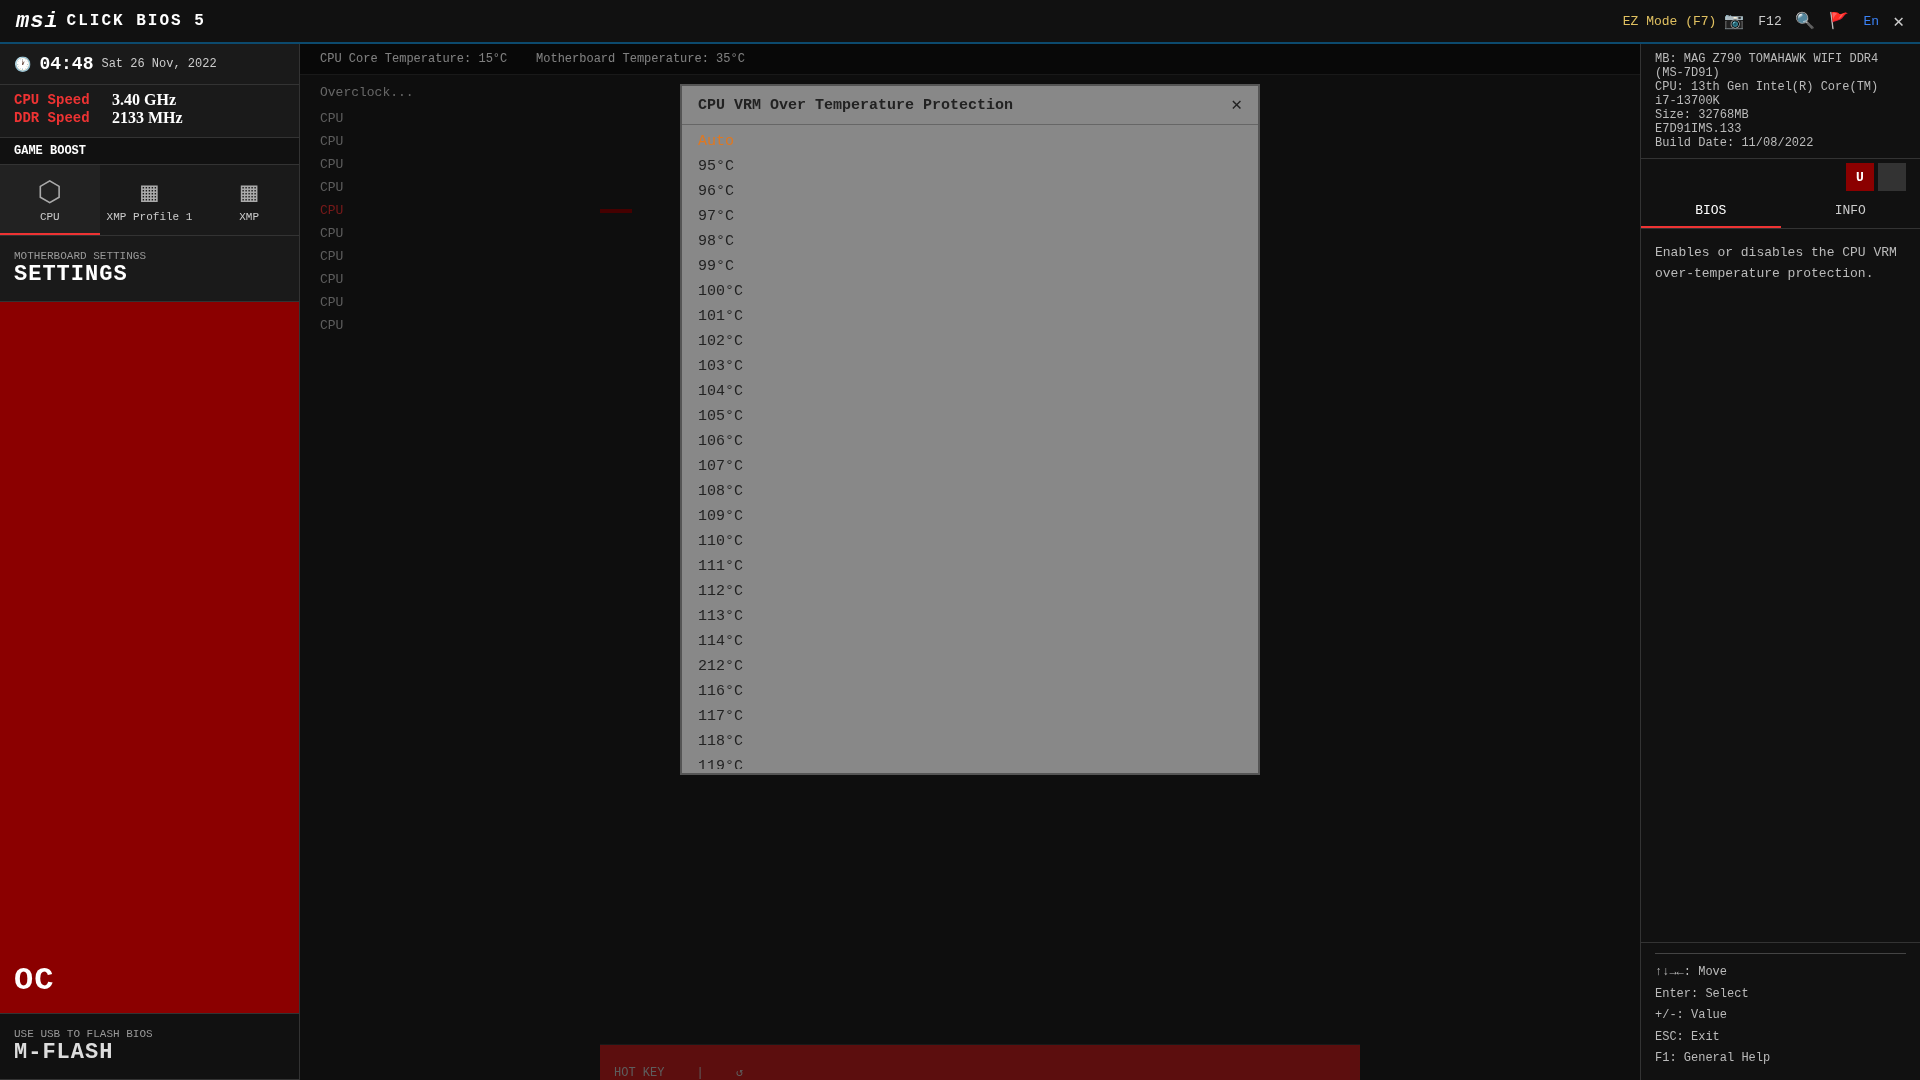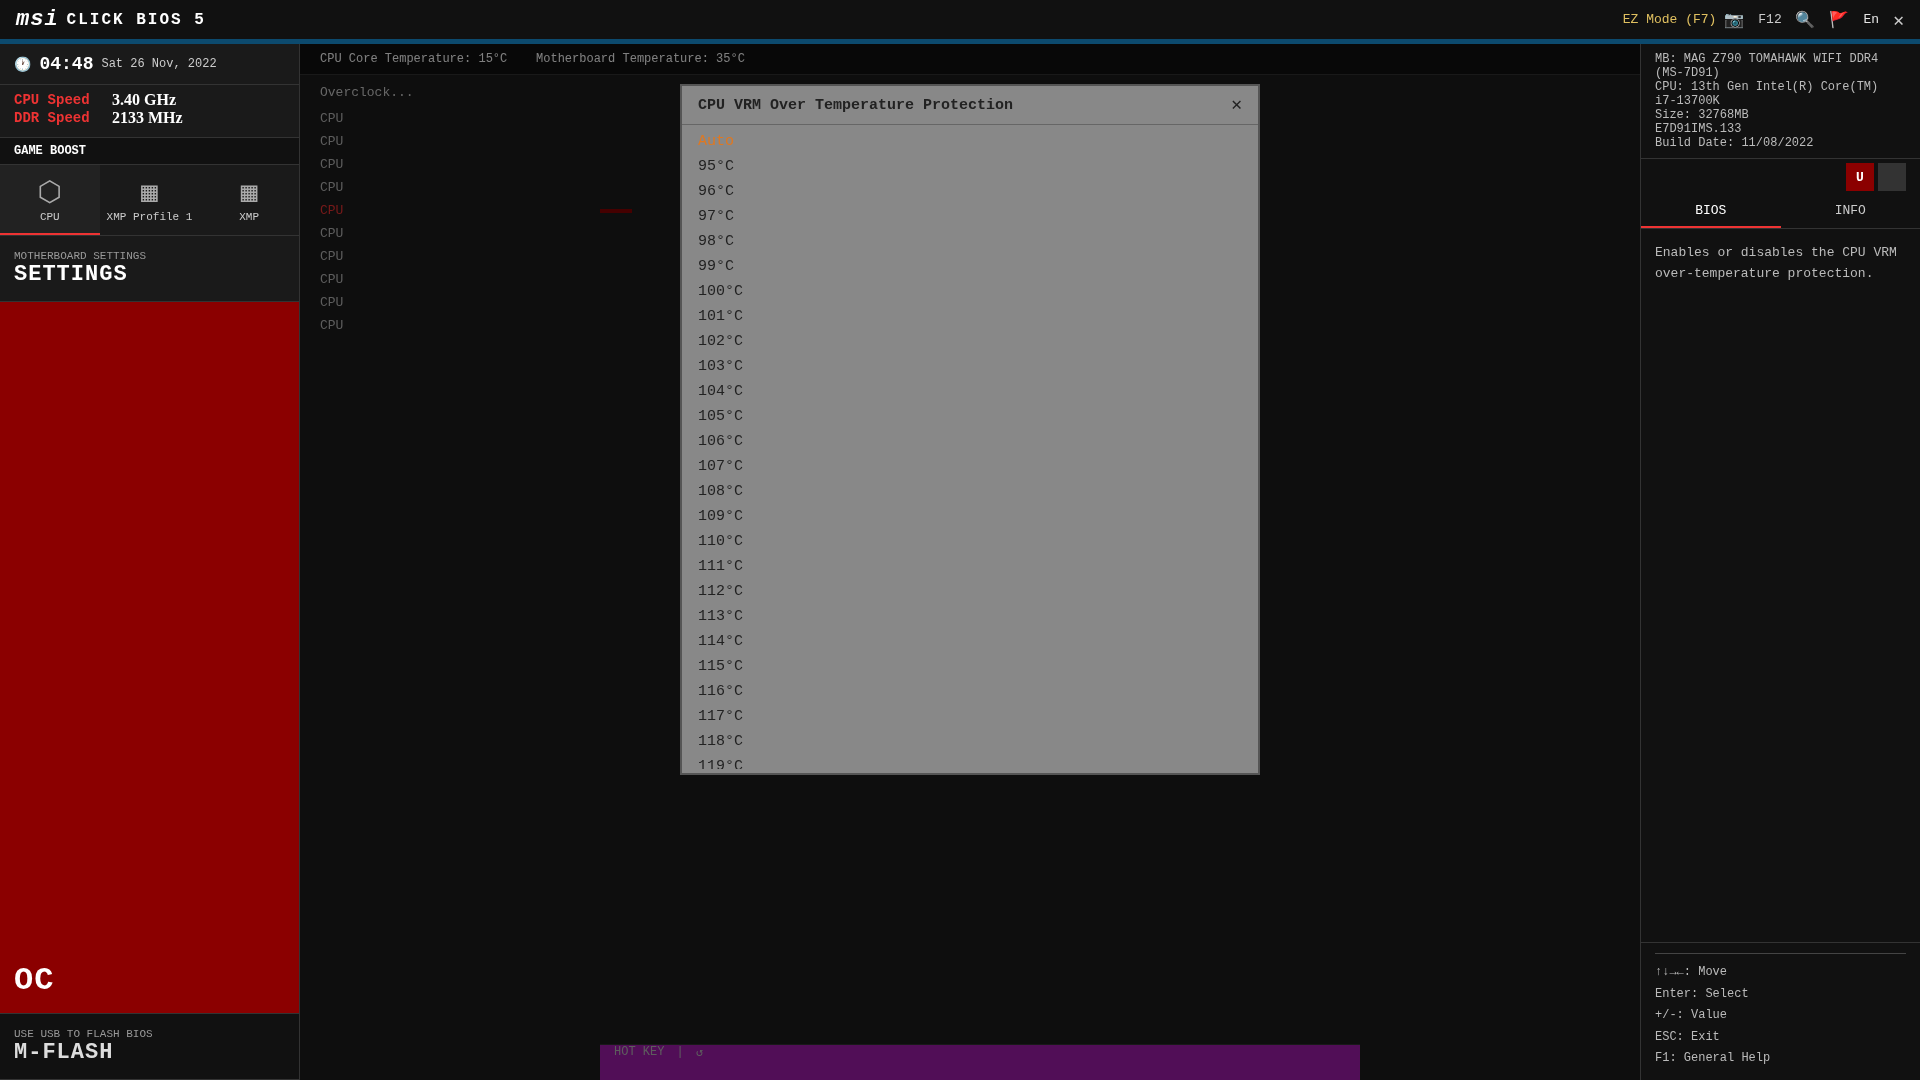--- a/index.html
+++ b/index.html
@@ -14,21 +14,21 @@
     }
 
     
     .header {
       width: 100%;
       height: 44px;
       background: #111;
       display: flex;
       align-items: center;
       padding: 0 16px;
-      border-bottom: 5px solid #0c4a6e;
+      border-bottom: 2px solid #0c4a6e;
       position: relative;
       z-index: 10;
     }
     .header-logo {
       display: flex;
       align-items: center;
       gap: 8px;
     }
     .msi-logo {
       color: #fff;
@@ -367,25 +367,25 @@
       line-height: 1.8;
     }
 
     
     .hotkey-bar {
       position: absolute;
       bottom: 0;
       left: 300px;
       right: 280px;
       height: 36px;
-      background: #a21caf;
-      display: flex;
-      align-items: flex-start;
+      background: #b91c1c;
+      display: flex;
+      align-items: flex-end;
       padding: 0 14px;
-      gap: 12px;
+      gap: 32px;
       font-size: 12px;
       color: #bbb;
       border-top: 1px solid #333;
     }
 
     
     .modal-list-inner::-webkit-scrollbar {
       width: 14px;
     }
     .modal-list-inner::-webkit-scrollbar-track {
@@ -414,21 +414,21 @@
     <span class="msi-logo">msi</span>
     <span class="click-bios">CLICK BIOS 5</span>
   </div>
   <div class="header-right">
     <span class="ez-mode-btn">EZ Mode (F7)</span>
     <div class="header-icons">
       <span class="header-icon">📷</span>
       <span style="color:#ccc;font-size:13px;">F12</span>
       <span class="header-icon">🔍</span>
       <span class="header-icon">🚩</span>
-      <span style="color:#e5e5e5;font-size:13px;">En</span>
+      <span style="color:#3b82f6;font-size:13px;">En</span>
       <span class="close-btn">✕</span>
     </div>
   </div>
 </div>
 
 <div class="main">
 
   <div class="sidebar">
 
     <div class="clock-section">
@@ -553,21 +553,21 @@
             <div class="modal-item">105°C</div>
             <div class="modal-item">106°C</div>
             <div class="modal-item">107°C</div>
             <div class="modal-item">108°C</div>
             <div class="modal-item">109°C</div>
             <div class="modal-item">110°C</div>
             <div class="modal-item">111°C</div>
             <div class="modal-item">112°C</div>
             <div class="modal-item">113°C</div>
             <div class="modal-item">114°C</div>
-            <div class="modal-item">115°C</div>
+            <div class="modal-item">212°C</div>
             <div class="modal-item">116°C</div>
             <div class="modal-item">117°C</div>
             <div class="modal-item">118°C</div>
             <div class="modal-item">119°C</div>
 
           </div>
         </div>
       </div>
     </div>
 

